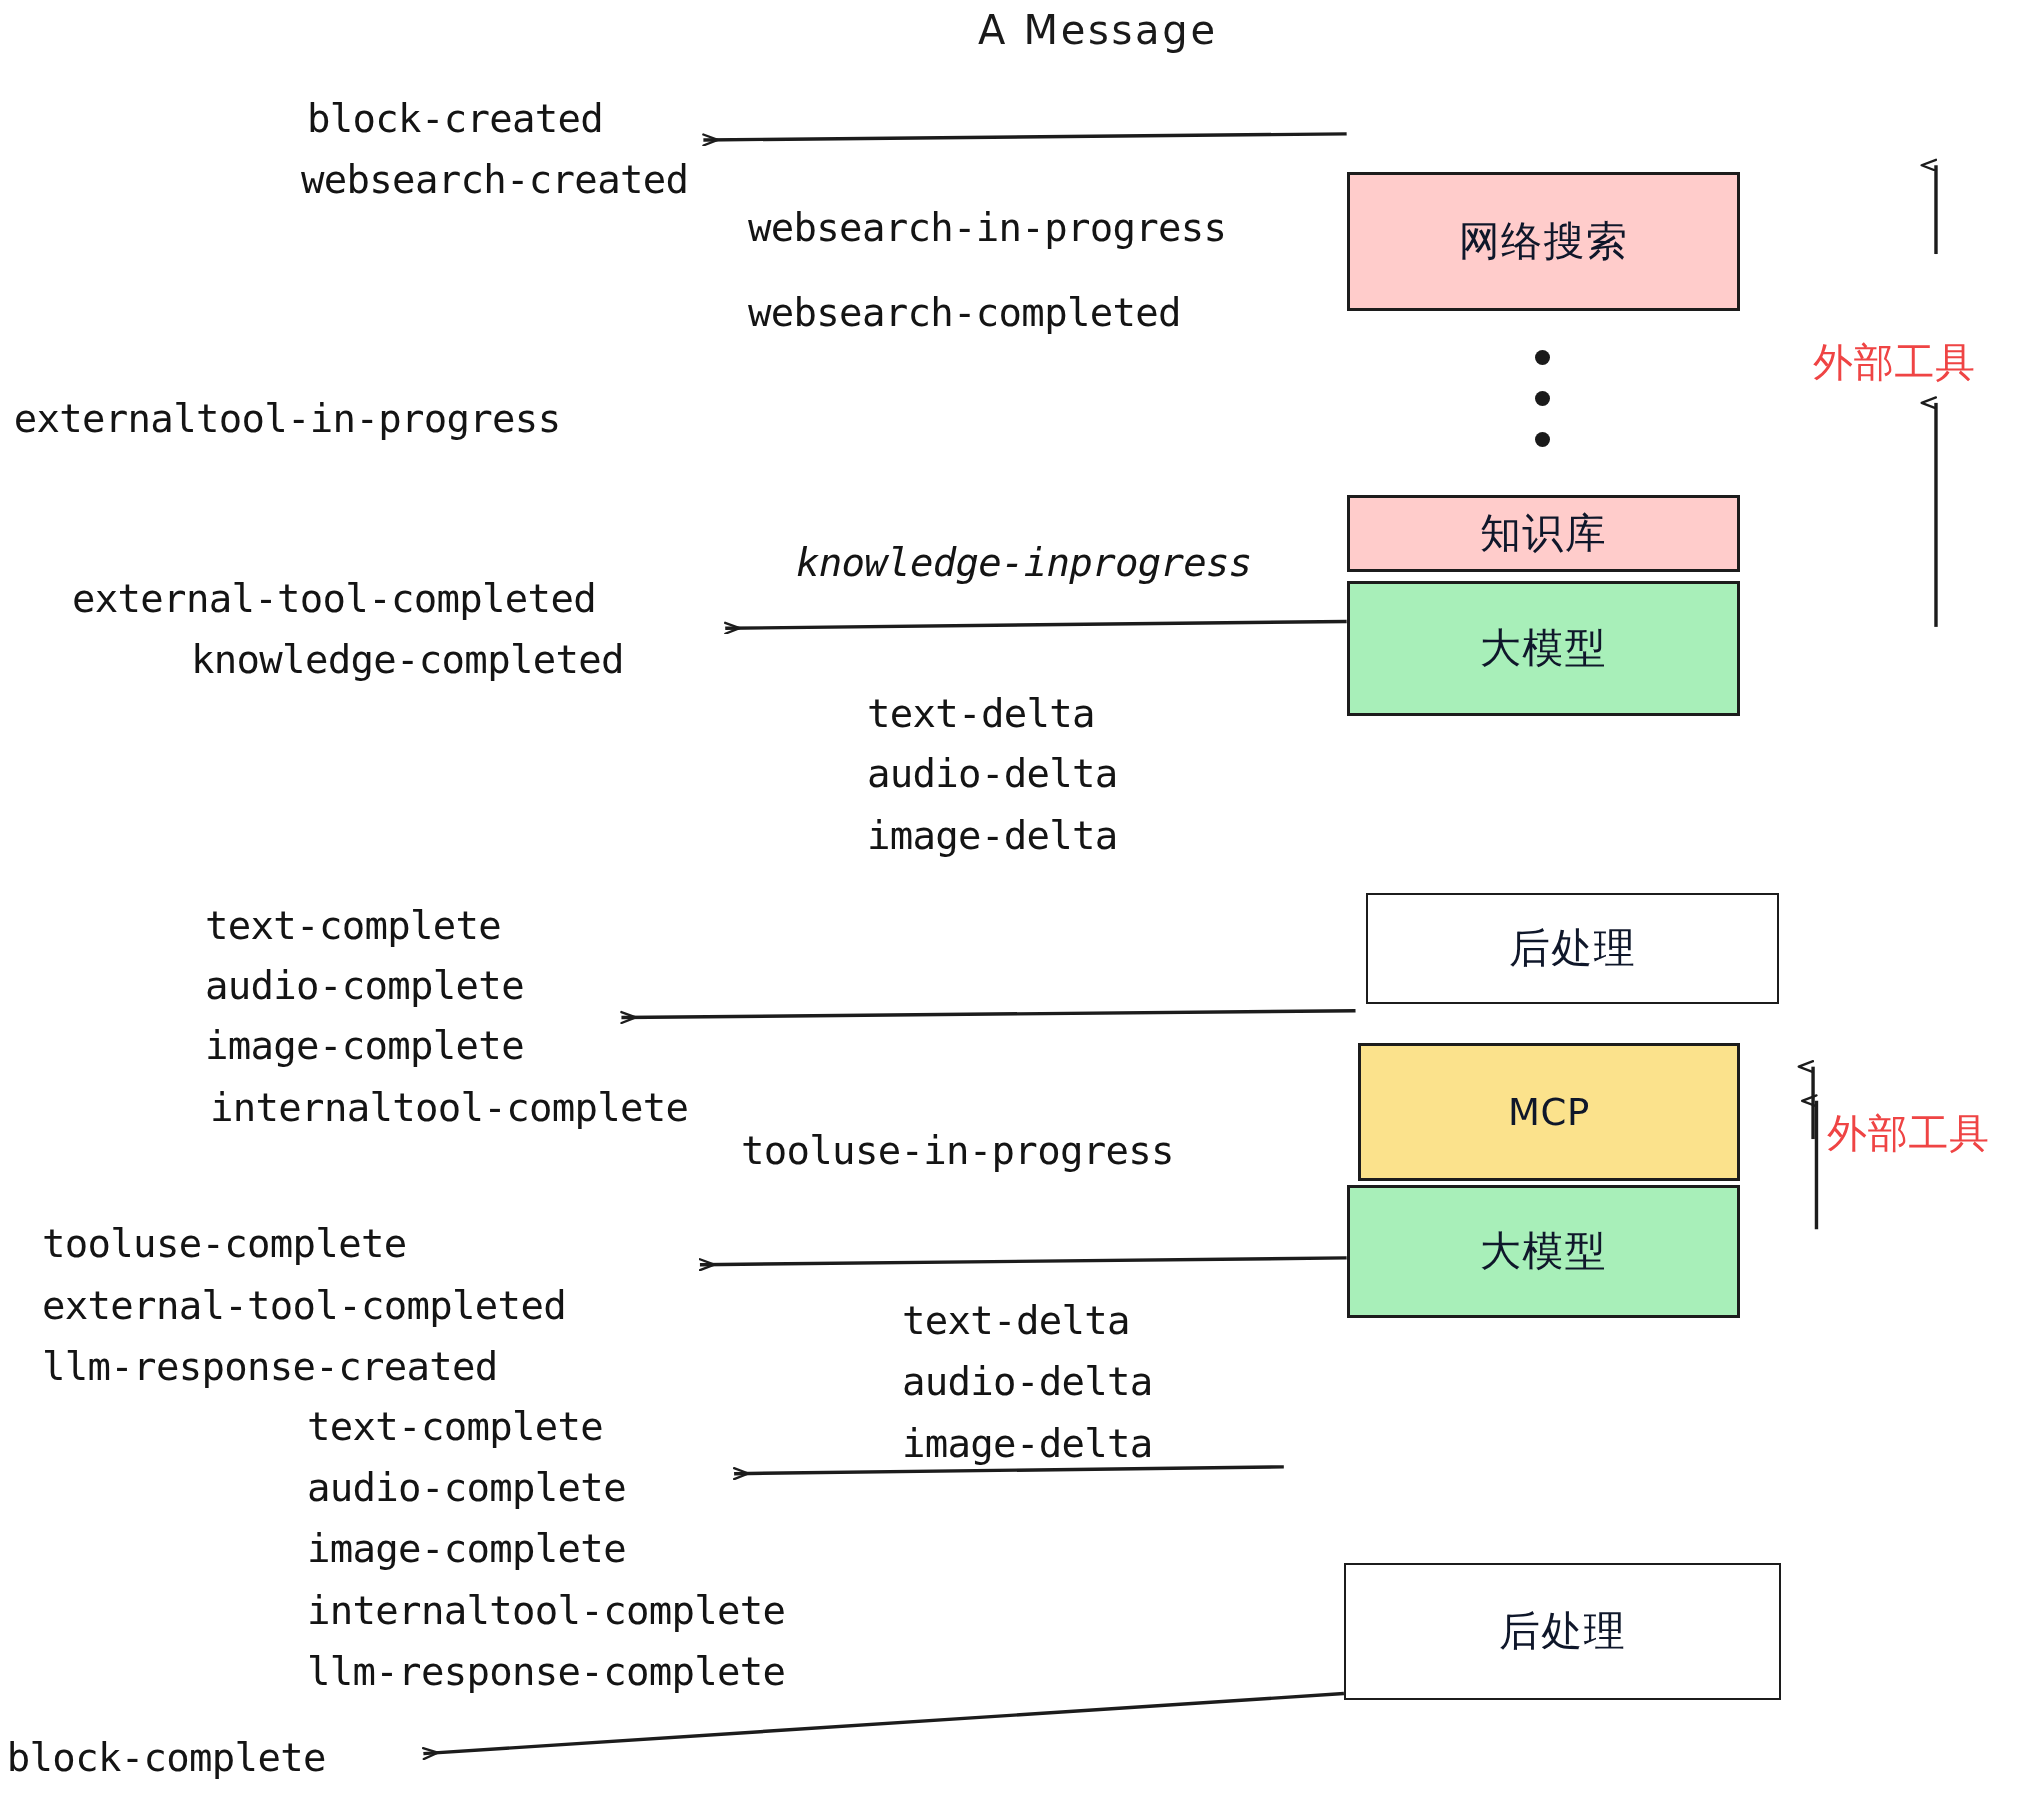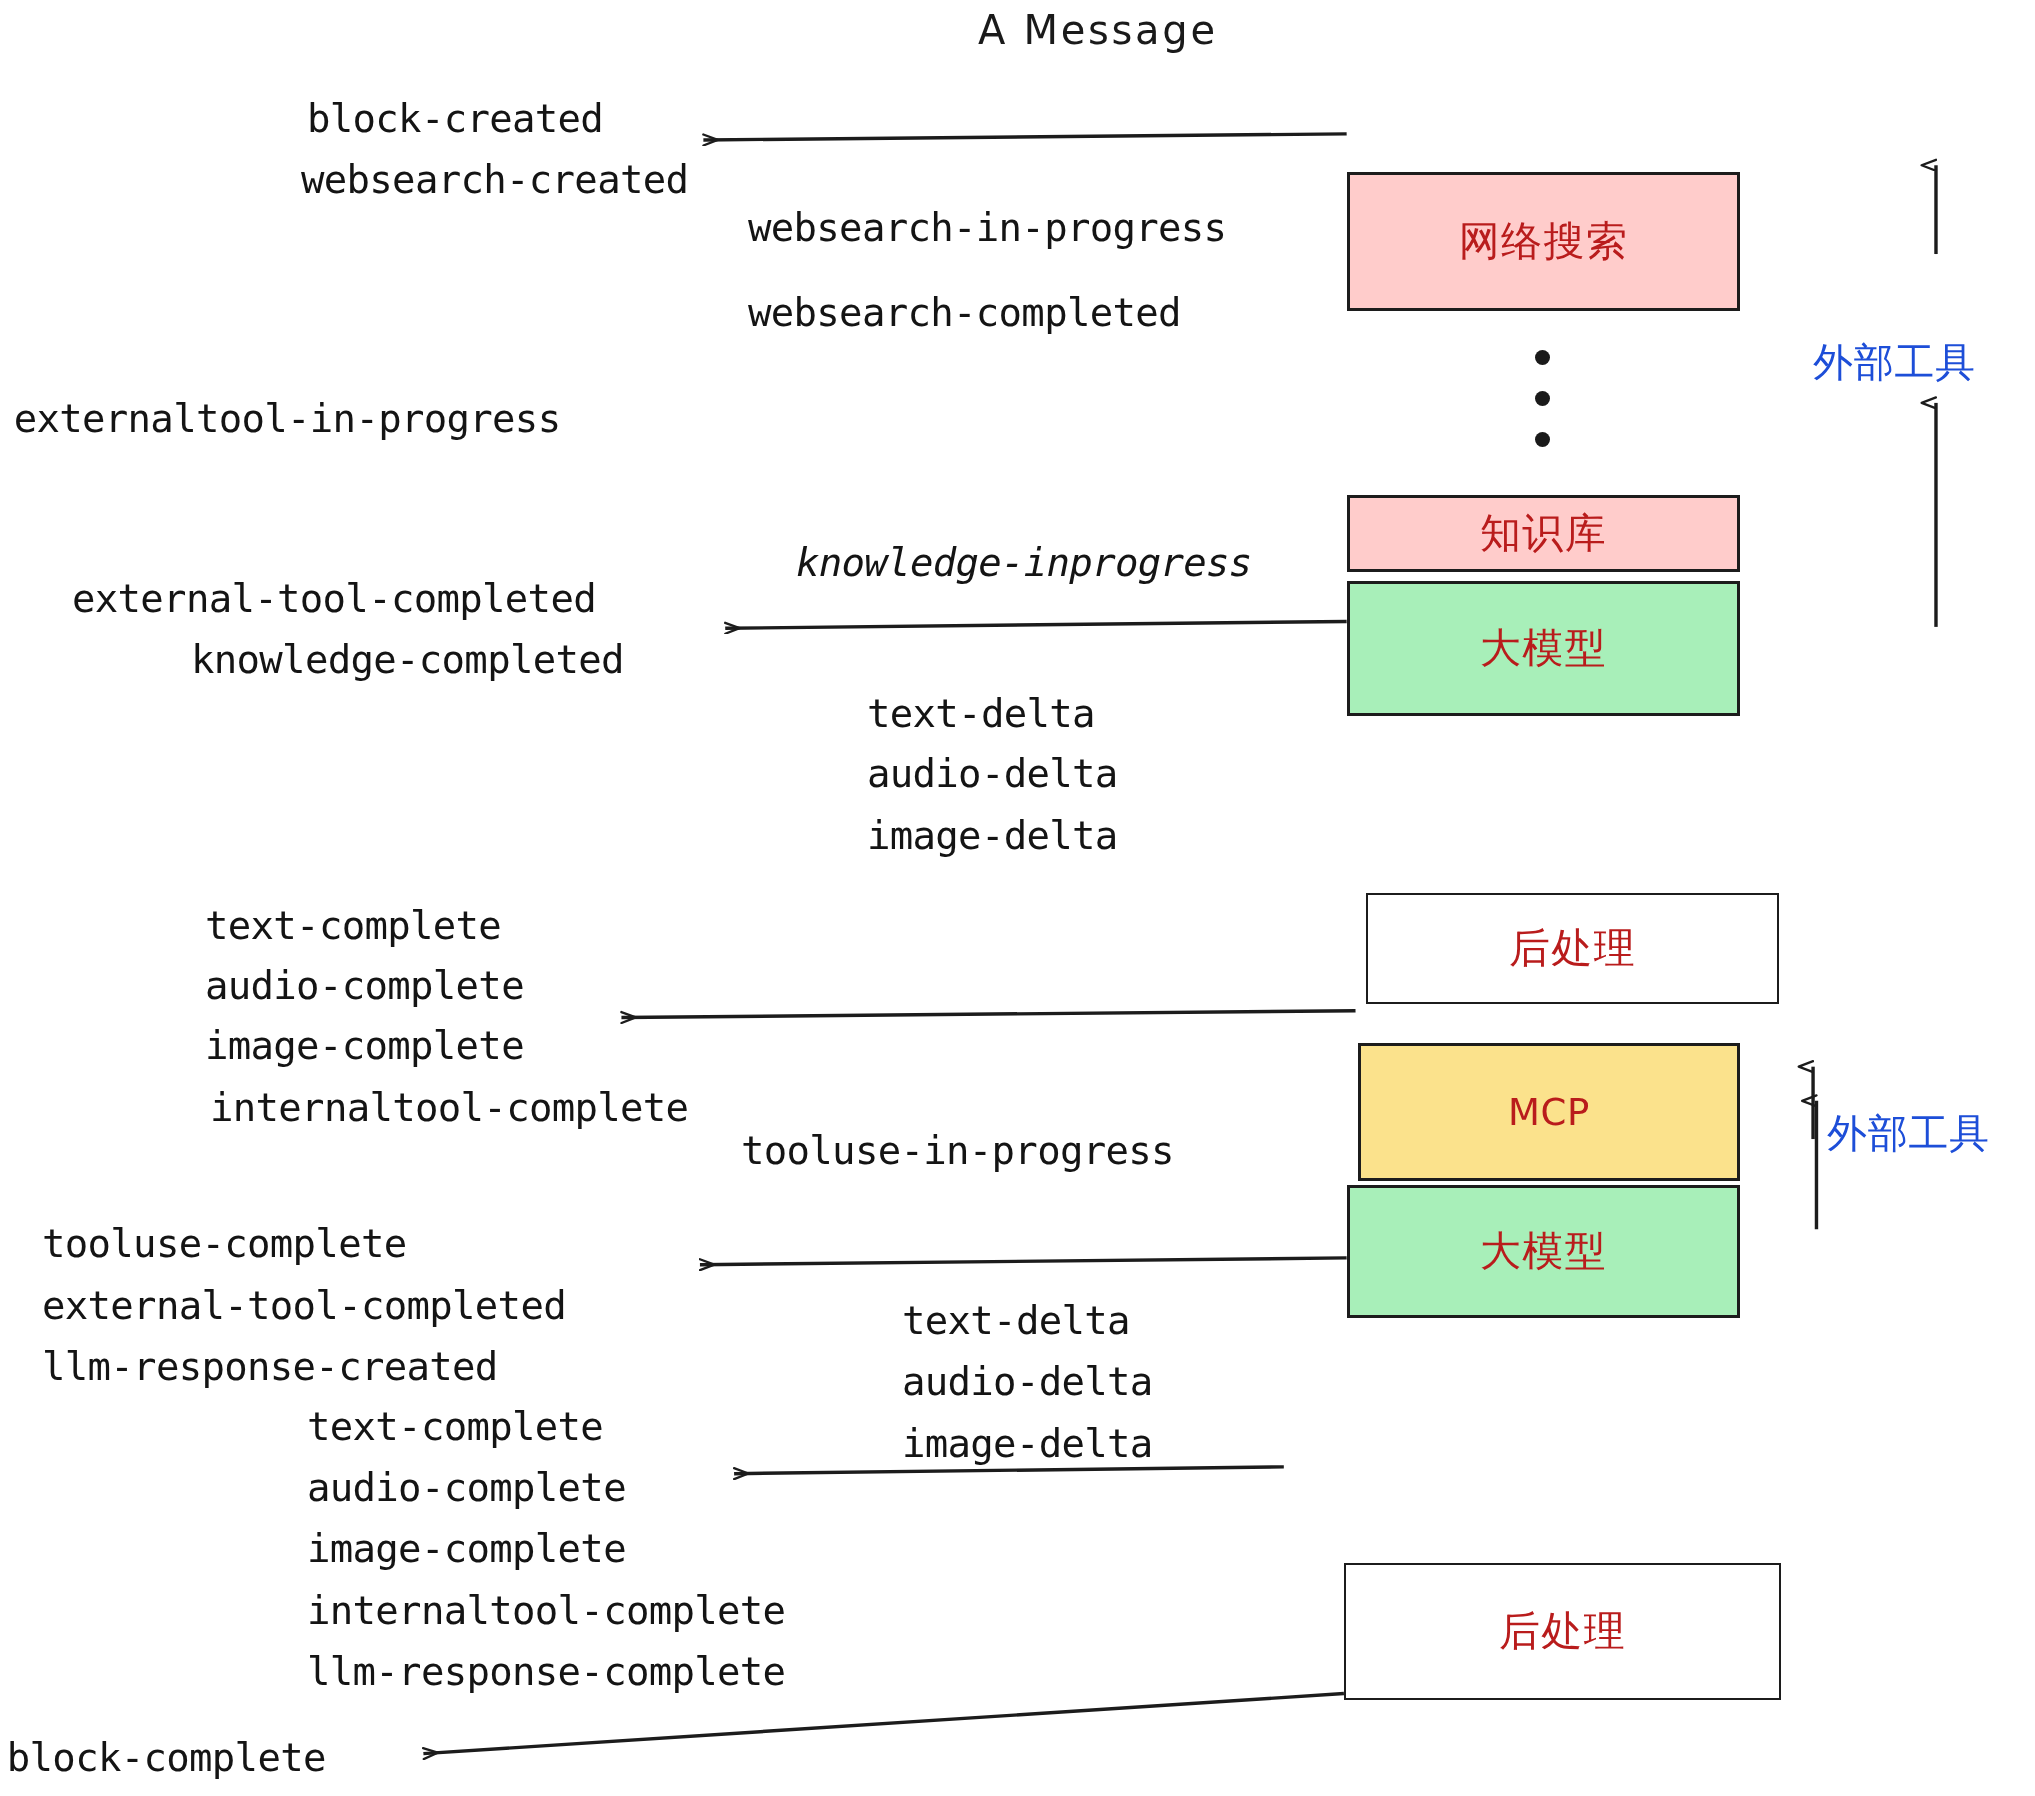--- a/index.html
+++ b/index.html
@@ -32,34 +32,34 @@
     position:absolute;
     border:3.4px solid #1c1c1c;
     box-sizing:border-box;
     display:flex;
     align-items:center;
     justify-content:center;
   }
   .box span{
     font-family:"DejaVu Sans", sans-serif;
     font-size:41px;
-    color:#b91c1c;
+    color:#0f172a;
     letter-spacing:1.4px;
     white-space:nowrap;
   }
   .box.mcp span{
     font-family:"DejaVu Sans", sans-serif;
     font-size:37px;
     letter-spacing:0.7px;
   }
   .sidelabel{
     position:absolute;
     font-family:"DejaVu Sans", sans-serif;
     font-size:40px;
-    color:#1d4ed8;
+    color:#ef4444;
     white-space:nowrap;
     letter-spacing:0.7px;
   }
   .dot{
     position:absolute;
     width:15px;height:15px;
     border-radius:50%;
     background:#1a1a1a;
   }
 </style>

